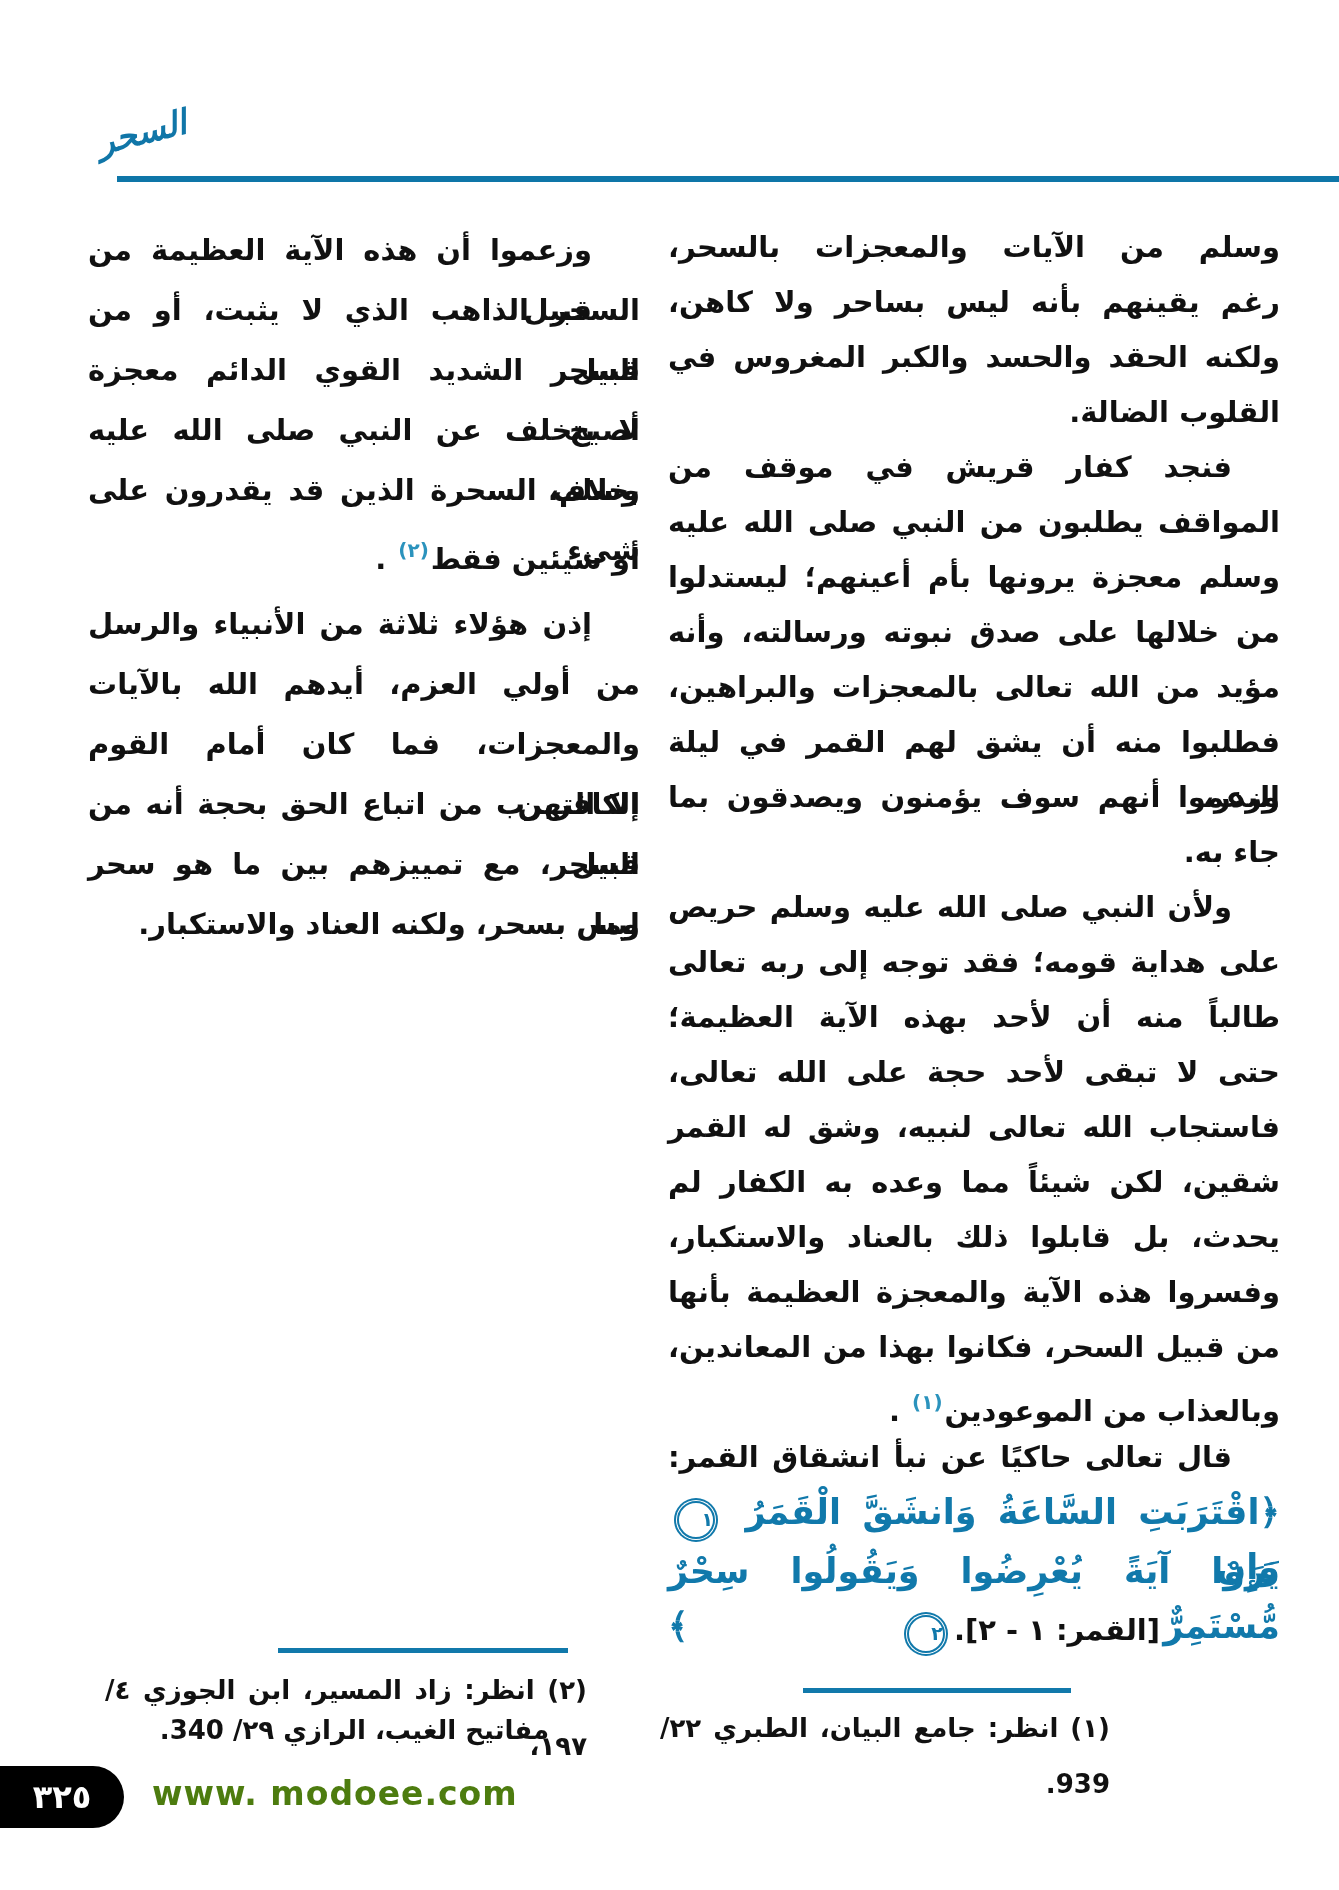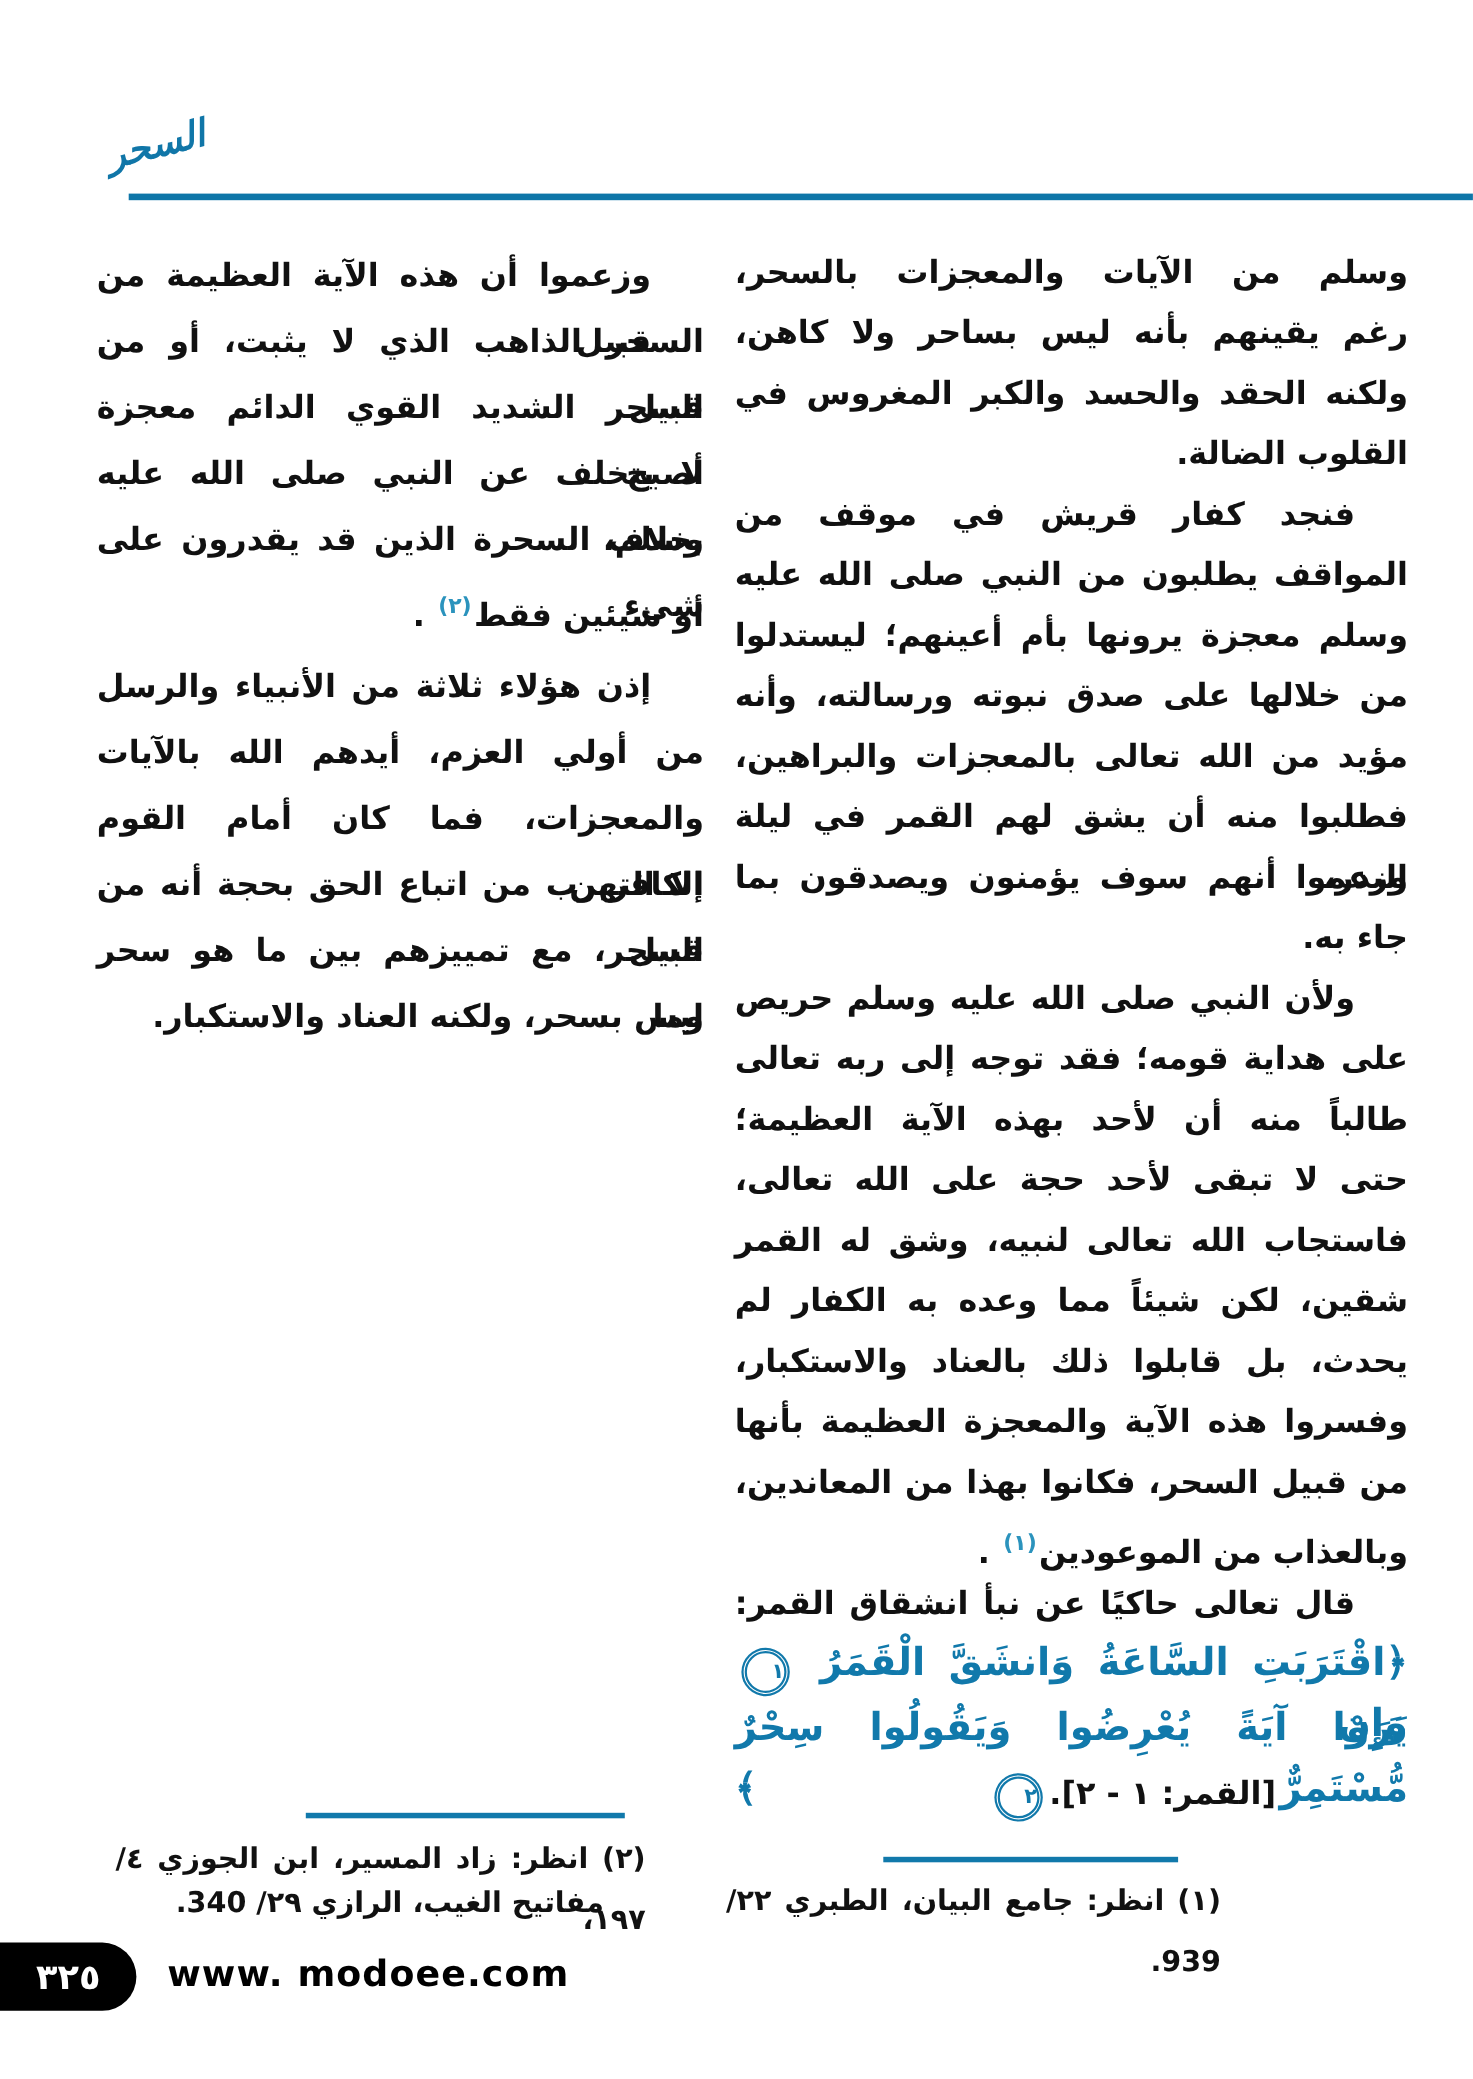--- a/index.html
+++ b/index.html
@@ -38,21 +38,21 @@
   .fn .ln.ind{padding-right:38px;}
   .fn-right{left:660px;top:1700px;width:450px;}
   .fn-left{left:105px;top:1662px;width:482px;}
   .badge{
     position:absolute;left:0;top:1766px;width:124px;height:62px;background:#000000;
     border-radius:0 31px 31px 0;color:#ffffff;font-size:32px;font-weight:bold;
     display:flex;align-items:center;justify-content:center;
   }
   .site{
     position:absolute;left:152px;top:1774px;font-size:33px;font-weight:bold;
-    color:#000000;direction:ltr;letter-spacing:1px;
+    color:#4d7c0f;direction:ltr;letter-spacing:1px;
   }
 </style>
 </head>
 <body>
 
 <div class="page">
 
   <div class="header-title">السحر</div>
 
   <div class="header-rule"></div>

